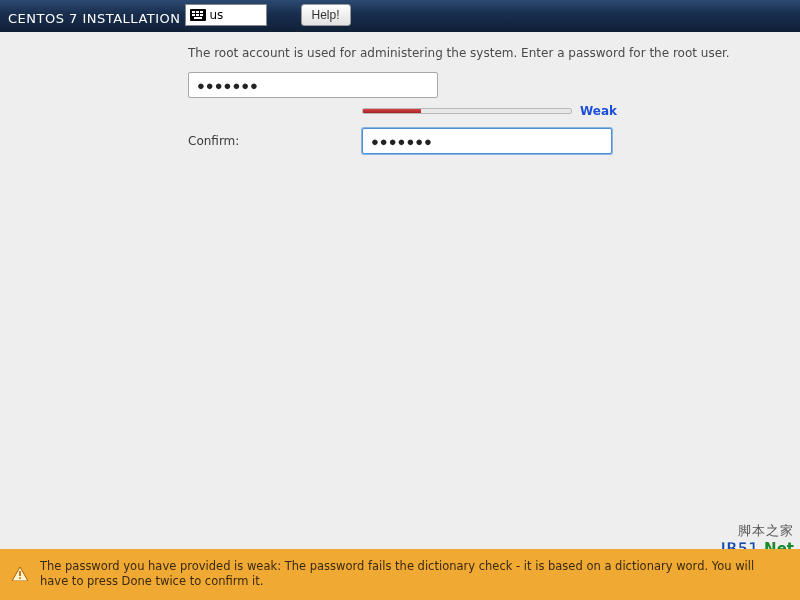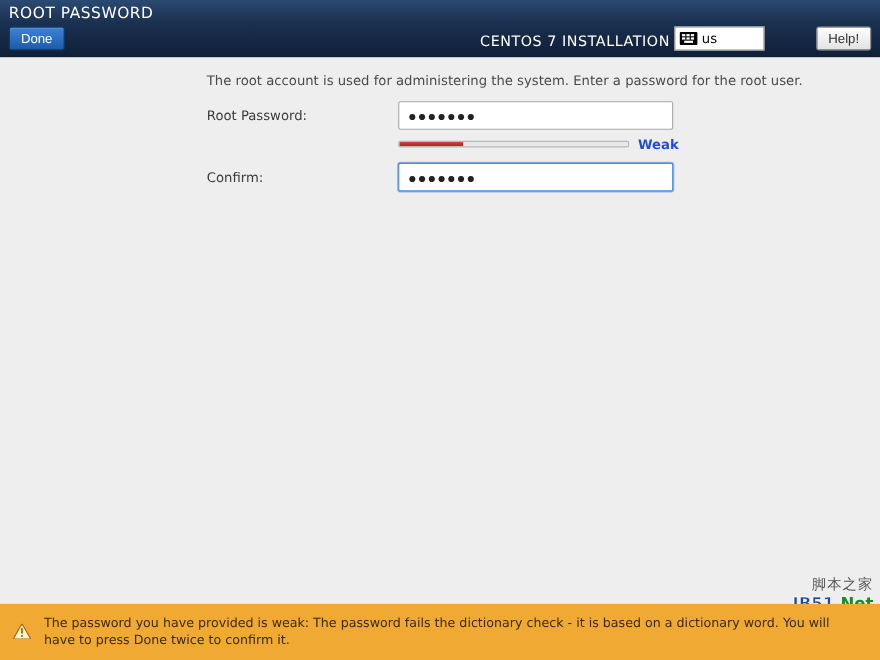--- a/index.html
+++ b/index.html
@@ -21,21 +21,21 @@
     border: 1px solid #0f3a70;
     border-radius: 3px;
     color: #fff;
     font-size: 12px;
     padding: 3px 10px;
     cursor: pointer;
     box-shadow: inset 0 1px 0 rgba(255,255,255,0.25);
   }
   .header-right { display: flex; align-items: flex-end; gap: 4px; }
   .install-title { font-size: 13px; letter-spacing: 0.5px; }
-  .header-controls { display: flex; gap: 15px; }
+  .header-controls { display: flex; gap: 2px; }
   .kb-indicator {
     background: #fff;
     color: #000;
     font-size: 12px;
     padding: 2px 4px;
     display: flex;
     align-items: center;
     gap: 4px;
     width: 82px;
     height: 22px;
@@ -144,41 +144,36 @@
   .wm-top { font-size: 13px; color: #555; font-family: "SimSun","Microsoft YaHei",sans-serif; letter-spacing:1px;}
   .wm-bot { font-size: 15px; font-weight: bold; }
   .wm-bot span.b { color:#1a4aa8; -webkit-text-stroke: 0.5px #fff; text-shadow:0 0 2px #fff;}
   .wm-bot span.dot { color:#d08000;}
   .wm-bot span.n { color:#1a8a2a;}
 </style>
 </head>
 <body>
 
 <div class="header">
-  <div class="header-left">
-    <div class="header-title">ROOT PASSWORD</div>
-    <button class="done-btn">Done</button>
-  </div>
   <div class="header-right">
     <div class="install-title">CENTOS 7 INSTALLATION</div>
     <div class="header-controls">
       <div class="kb-indicator">
         <span class="kb-icon"></span>
         <span>us</span>
       </div>
       <button class="help-btn">Help!</button>
     </div>
   </div>
 </div>
 
 <div class="main">
   <div class="desc">The root account is used for administering the system.   Enter a password for the root user.</div>
 
   <div class="form-row">
-    <div class="form-label">Root Password:</div>
     <input type="text" class="pw-input" readonly="" value="●●●●●●●" style="">
   </div>
 
   <div class="strength-row">
     <div class="strength-bar">
       <div class="strength-fill"></div>
     </div>
     <div class="strength-label">Weak</div>
   </div>
 

